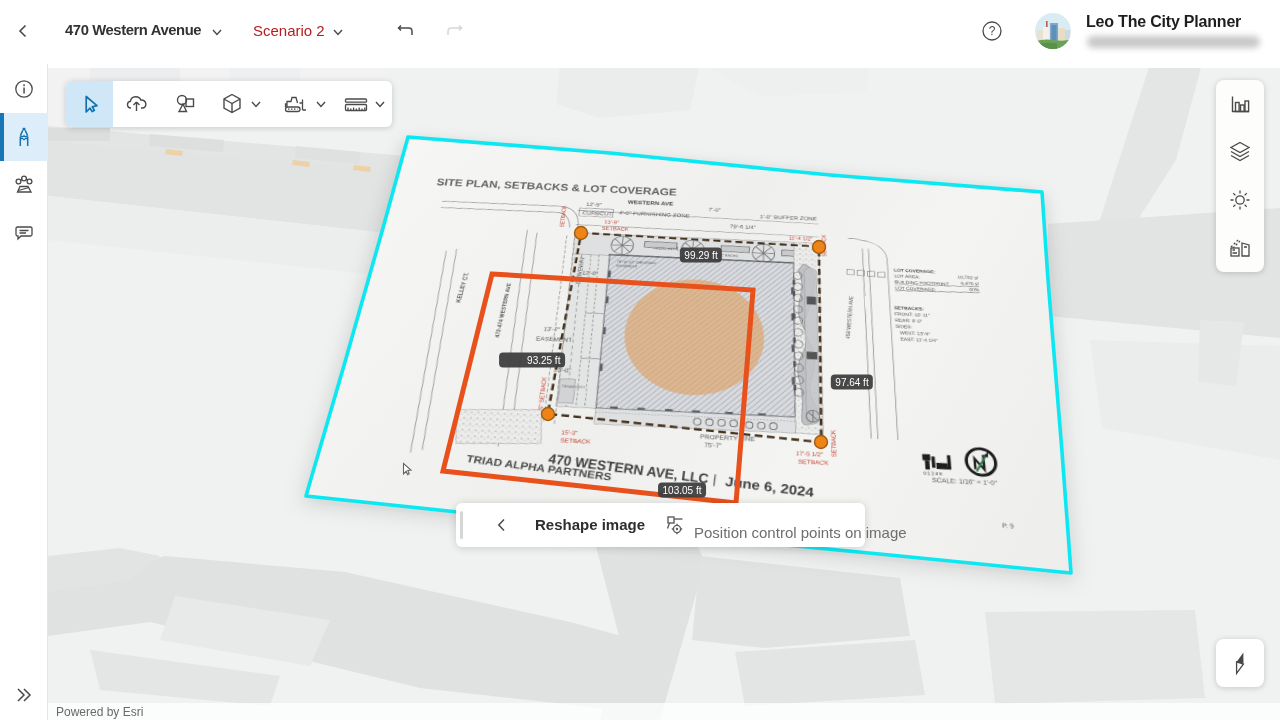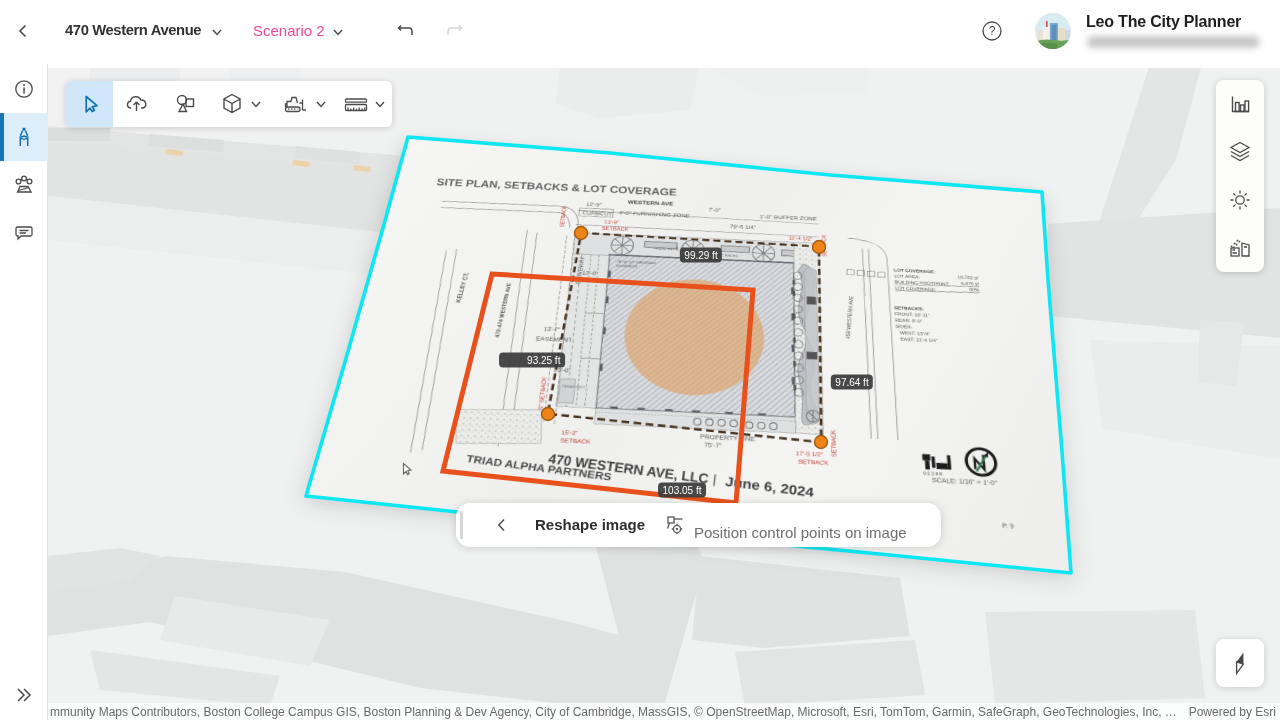--- a/index.html
+++ b/index.html
@@ -19,22 +19,22 @@
   border-right:1px solid #e4e4e4;z-index:5;}
 .sideitem{position:absolute;left:0;width:48px;height:48px;display:flex;align-items:center;justify-content:center;}
 #toolbar{position:absolute;left:66px;top:81px;height:46px;background:#fff;border-radius:6px;
   box-shadow:0 1px 6px rgba(0,0,0,.18);z-index:5;display:flex;align-items:center;overflow:hidden;}
 .tool{height:46px;display:flex;align-items:center;justify-content:center;}
 #rightpanel{position:absolute;left:1216px;top:80px;width:48px;height:192px;background:#fdfdfc;
   border-radius:8px;box-shadow:0 1px 6px rgba(0,0,0,.18);z-index:5;}
 .rp{position:absolute;left:0;width:48px;height:48px;display:flex;align-items:center;justify-content:center;}
 #compassbtn{position:absolute;left:1216px;top:639px;width:48px;height:48px;background:#fff;
   border-radius:8px;box-shadow:0 1px 6px rgba(0,0,0,.18);z-index:5;display:flex;align-items:center;justify-content:center;}
-#bottompanel{position:absolute;left:456px;top:503px;width:485px;height:44px;background:#fff;
-  border-radius:14px;box-shadow:0 1px 8px rgba(0,0,0,.16);z-index:5;display:flex;align-items:center;}
+#bottompanel{position:absolute;left:456px;top:503px;width:409px;height:44px;background:#fff;
+  border-radius:6px;box-shadow:0 1px 8px rgba(0,0,0,.16);z-index:5;display:flex;align-items:center;}
 #attrib{position:absolute;left:48px;top:703px;width:1232px;height:17px;background:rgba(255,255,255,.75);
   z-index:6;color:#696969;font-size:12px;display:flex;align-items:center;justify-content:space-between;white-space:nowrap;overflow:hidden;padding-right:4px;}
 .hline{stroke:#8a8a8a;stroke-width:.7;fill:none}
 .tt{fill:#555;font-size:6.2px}
 .rtx{fill:#c33a28;font-size:5.8px}
 </style></head>
 <body>
 <svg id="mapbg" width="1280" height="720" viewBox="0 0 1280 720">
   <rect width="1280" height="720" fill="#f0f1f1"></rect>
 
@@ -306,21 +306,21 @@
 <div class="mlabel" style="left:682px;top:451px;">103.05 ft</div>
 
 <div id="topbar">
   <svg class="abs" style="left:14px;top:22px;" width="18" height="18" viewBox="0 0 18 18">
     <path d="M11.5,3.5 L6,9 L11.5,14.5" fill="none" stroke="#4a4a4a" stroke-width="1.6"></path>
   </svg>
   <div class="abs" style="left:65px;top:22px;font-size:14.8px;font-weight:bold;letter-spacing:-.4px;color:#323232;">470 Western Avenue</div>
   <svg class="abs" style="left:210px;top:25px;" width="14" height="14" viewBox="0 0 14 14">
     <path d="M3,5 L7,9.5 L11,5" fill="none" stroke="#4a4a4a" stroke-width="1.4"></path>
   </svg>
-  <div class="abs" style="left:253px;top:22px;font-size:15px;color:#ec4899;">Scenario 2</div>
+  <div class="abs" style="left:253px;top:22px;font-size:15px;color:#b91c1c;">Scenario 2</div>
   <svg class="abs" style="left:331px;top:25px;" width="14" height="14" viewBox="0 0 14 14">
     <path d="M3,5 L7,9.5 L11,5" fill="none" stroke="#4a4a4a" stroke-width="1.4"></path>
   </svg>
   <svg class="abs" style="left:396px;top:22px;" width="20" height="18" viewBox="0 0 20 18">
     <path d="M5,3.5 L2.5,6 L5,8.5 M3,6 L13,6 Q16,6 16,9.5 L16,13" fill="none" stroke="#4a4a4a" stroke-width="1.5"></path>
   </svg>
   <svg class="abs" style="left:444px;top:22px;" width="20" height="18" viewBox="0 0 20 18">
     <path d="M15,3.5 L17.5,6 L15,8.5 M17,6 L7,6 Q4,6 4,9.5 L4,13" fill="none" stroke="#d6d6d6" stroke-width="1.5"></path>
   </svg>
   <svg class="abs" style="left:981px;top:20px;" width="22" height="22" viewBox="0 0 22 22">
@@ -492,15 +492,14 @@
     <rect x="5" y="4" width="6" height="6"></rect>
     <path d="M11,6 L19.5,6"></path>
     <path d="M6.5,10 L4.5,15.5"></path>
     <circle cx="14" cy="16" r="3.6"></circle>
     <circle cx="14" cy="16" r="1.2" fill="#5f5f5f" stroke="none"></circle>
     <path d="M14,10.8 L14,12.2 M14,19.8 L14,21.2 M8.8,16 L10.2,16 M17.8,16 L19.2,16"></path>
   </svg>
   <div class="abs" style="left:238px;top:21px;font-size:15px;color:#6e6e6e;white-space:nowrap;">Position control points on image</div>
 </div>
 <div id="attrib">
-    <span style="margin-left:2px;">mmunity Maps Contributors, Boston College Campus GIS, Boston Planning &amp; Dev Agency, City of Cambridge, MassGIS, © OpenStreetMap, Microsoft, Esri, TomTom, Garmin, SafeGraph, GeoTechnologies, Inc, …</span>
     <span style="margin-left:8px;">Powered by Esri</span>
   </div>
 
 </body></html>

